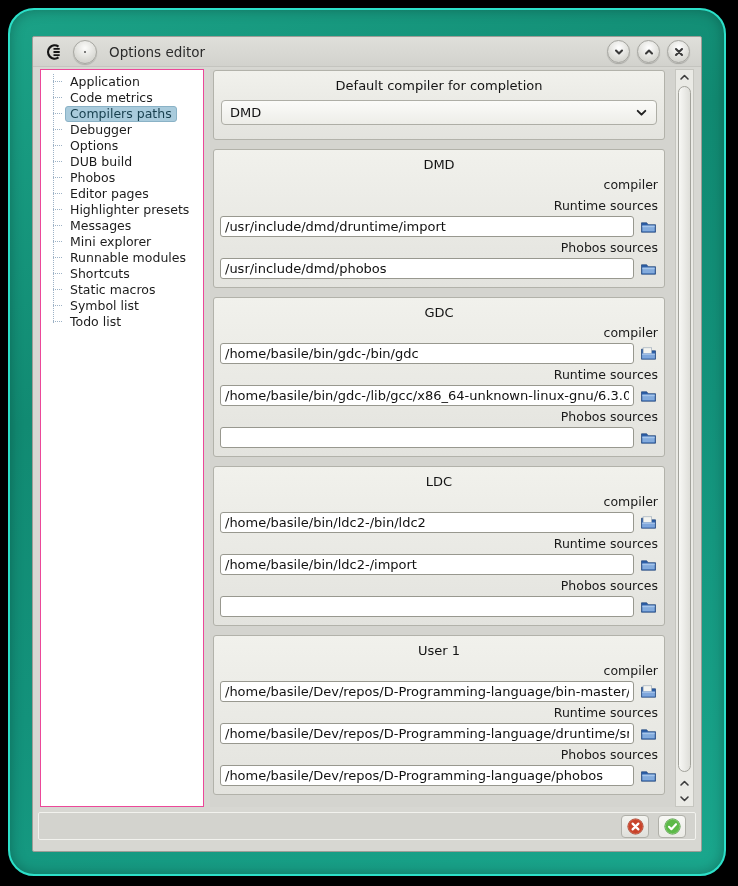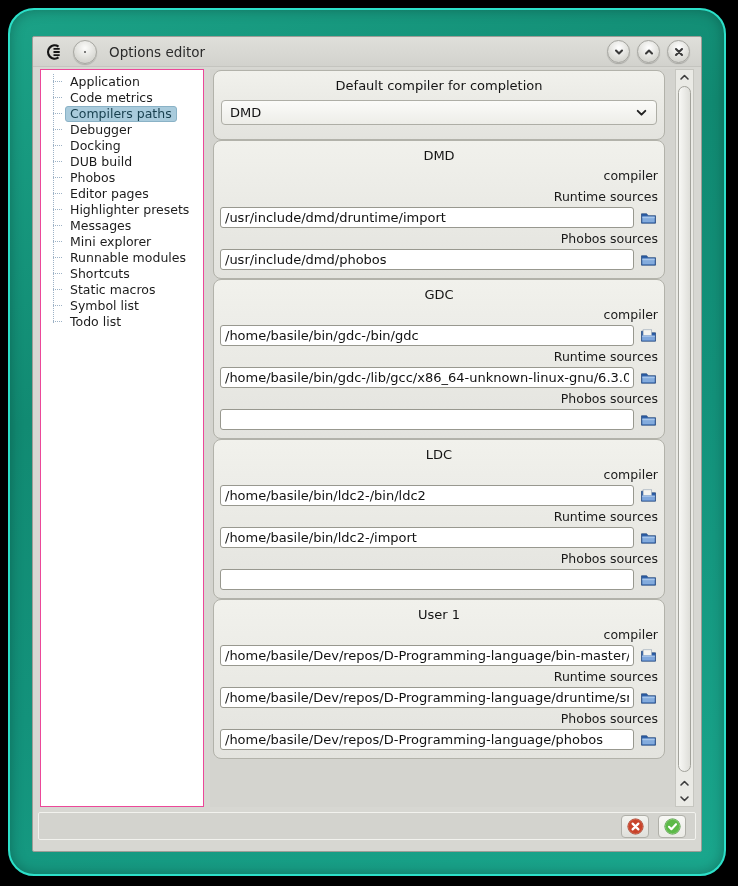--- a/index.html
+++ b/index.html
@@ -67,21 +67,21 @@
     background:#a9cbdc;border-color:#8ab2c6;color:#173f4e;
   }
   .splitter{width:6px;flex:0 0 auto;background:#d7d7d2;}
   
   .main{flex:1 1 auto;position:relative;background:#d4d4cf;}
   .groups{
     position:absolute;left:1px;top:0;right:23px;bottom:0;overflow:hidden;
     padding:1px 6px 0 2px;
   }
   .group{
-    border:1px solid #b2b2aa;border-radius:8px;
+    border:1px solid #b2b2aa;border-radius:3px;margin-bottom:9px;
     background:linear-gradient(#f1f1ec,#e3e3de);
     padding:3px 6px 8px;
   }
   .group-title{text-align:center;font-size:13px;color:#141414;padding:4px 0 2px;}
   .field-label{text-align:right;font-size:12.5px;color:#1a1a1a;padding:3px 0 3px;}
   .field-row{display:flex;align-items:center;gap:5px;}
   .path-input{
     flex:1 1 auto;height:19px;min-width:0;
     border:1px solid #98988f;border-radius:3px;background:#fff;
     padding:0 4px;font-family:"DejaVu Sans","Liberation Sans",sans-serif;
@@ -169,21 +169,21 @@
             <li>
     <span>Code metrics</span>
   </li>
             <li class="selected">
     <span>Compilers paths</span>
   </li>
             <li>
     <span>Debugger</span>
   </li>
             <li>
-    <span>Docking</span>
+    <span>Options</span>
   </li>
             <li>
     <span>DUB build</span>
   </li>
             <li>
     <span>Phobos</span>
   </li>
             <li>
     <span>Editor pages</span>
   </li>

